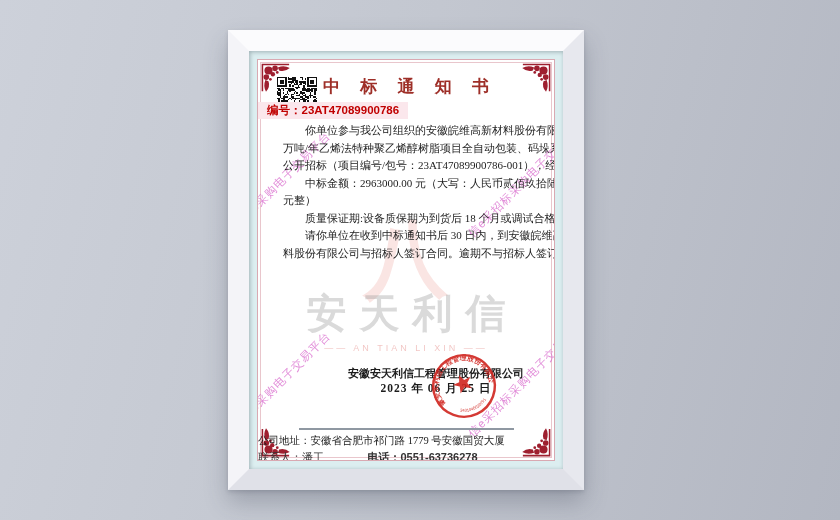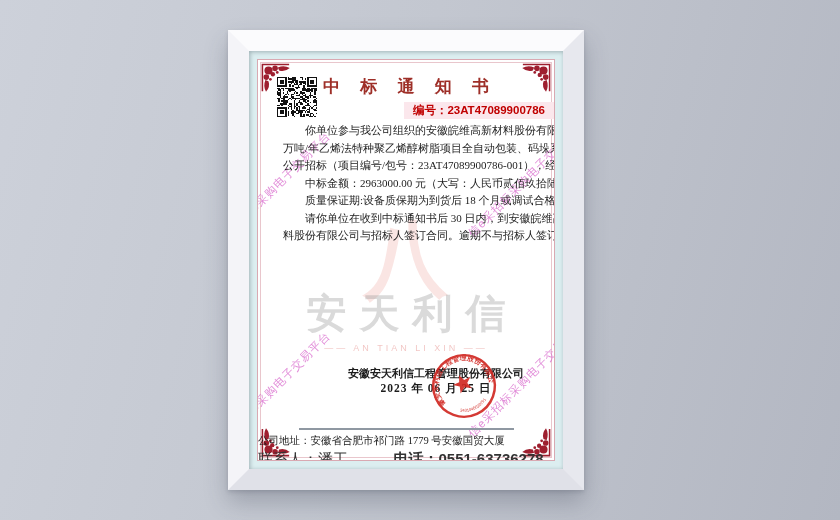--- a/index.html
+++ b/index.html
@@ -45,21 +45,21 @@
   .orn.bl{left:3px;bottom:3px;transform:rotate(270deg);}
 
   
   .qr{position:absolute;left:18px;top:17px;width:42px;height:40px;}
   .title{
     position:absolute;left:0;right:0;top:15px;text-align:center;
     font-size:17px;font-weight:bold;letter-spacing:8px;text-indent:8px;
     color:#9e2f28;
     font-family:"Liberation Serif","DejaVu Serif",serif;
   }
-  .number{position:absolute;left:0;right:0;top:42px;text-align:right;}
+  .number{position:absolute;left:0;right:0;top:42px;text-align:left;}
   .number span{
     display:inline-block;background:#fbe7ec;padding:1px 9px;
     color:#c00000;font-weight:bold;font-size:11.5px;
     font-family:"Liberation Sans","DejaVu Sans",sans-serif;
   }
 
   
   .bodytext{position:absolute;left:25px;right:20px;top:62px;line-height:17.5px;}
   .line{white-space:nowrap;}
   .line.indent{padding-left:22px;}
@@ -69,21 +69,21 @@
   .sign{position:absolute;right:30px;top:306px;text-align:center;font-weight:bold;line-height:15px;}
   .sign .co{font-size:11px;white-space:nowrap;}
   .sign .dt{font-size:11.5px;letter-spacing:1px;}
   .stamp{position:absolute;left:171px;top:291px;width:70px;height:70px;
          transform:rotate(-25deg);opacity:.9;}
 
   
   .footer{position:absolute;left:0;right:0;top:368px;text-align:left;}
   .footer .rule{width:215px;height:2px;background:#8f98a2;margin:0 auto;}
   .footer .addr{margin-top:4px;font-size:10.5px;white-space:nowrap;}
-  .footer .contactrow{margin-top:2px;font-size:15px;color:#333;}
+  .footer .contactrow{margin-top:2px;font-size:11px;color:#333;}
   .footer .contactrow .gap{display:inline-block;width:38px;}
   .footer .phone{font-weight:bold;font-family:"Liberation Sans","DejaVu Sans",sans-serif;}
 
   
   .wm{
     position:absolute;width:200px;text-align:center;
     transform:rotate(-45deg);
     color:rgba(217,110,206,.8);
     font-size:11.5px;letter-spacing:1px;white-space:nowrap;
     font-family:"Liberation Sans","DejaVu Sans",sans-serif;
@@ -196,20 +196,21 @@
           <div class="glyph">八</div>
           <div class="cn">安天利信</div>
           <div class="en">—— AN TIAN LI XIN ——</div>
         </div>
 
         <div class="bodytext">
           <div class="line indent">你单位参与我公司组织的安徽皖维高新材料股份有限公司  6</div>
           <div class="line">万吨/年乙烯法特种聚乙烯醇树脂项目全自动包装、码垛系统的</div>
           <div class="line">公开招标（项目编号/包号：23AT47089900786-001），经评标委</div>
           <div class="line indent">中标金额：2963000.00 元（大写：人民币贰佰玖拾陆万叁仟</div>
+          <div class="line">元整）</div>
           <div class="line indent">质量保证期:设备质保期为到货后 18 个月或调试合格后 12</div>
           <div class="line indent">请你单位在收到中标通知书后 30 日内，到安徽皖维高新材</div>
           <div class="line">料股份有限公司与招标人签订合同。逾期不与招标人签订合同</div>
         </div>
 
         <div class="sign">
           <div class="co">安徽安天利信工程管理股份有限公司</div>
           <div class="dt">2023 年 06 月 25 日</div>
         </div>
 

